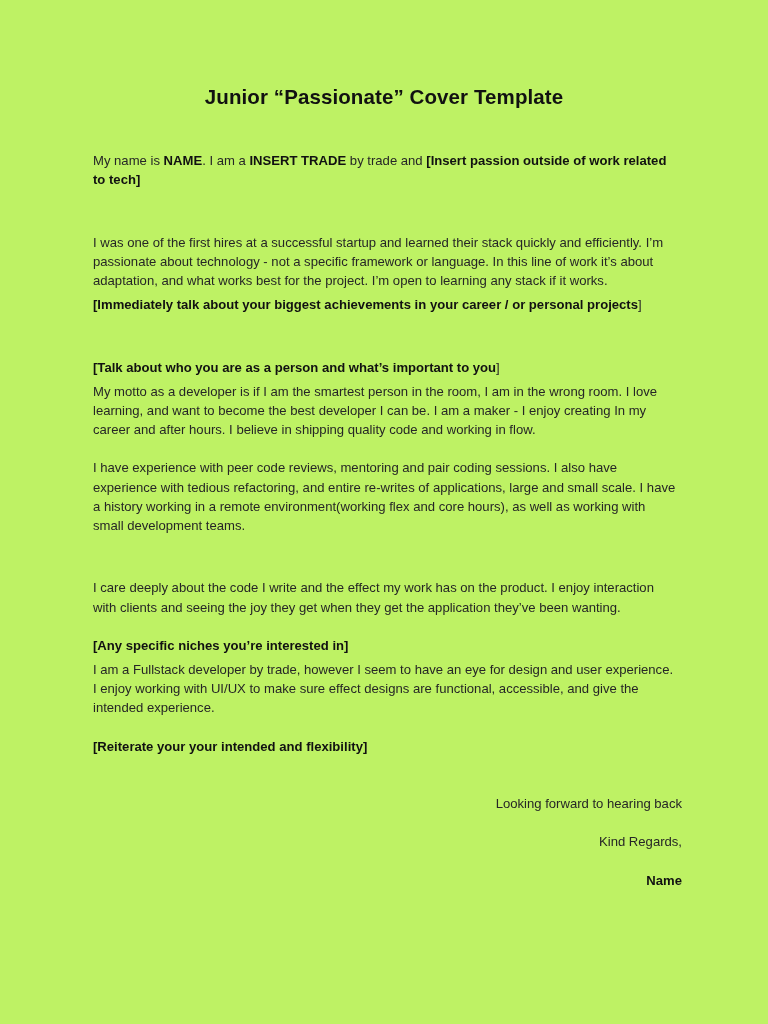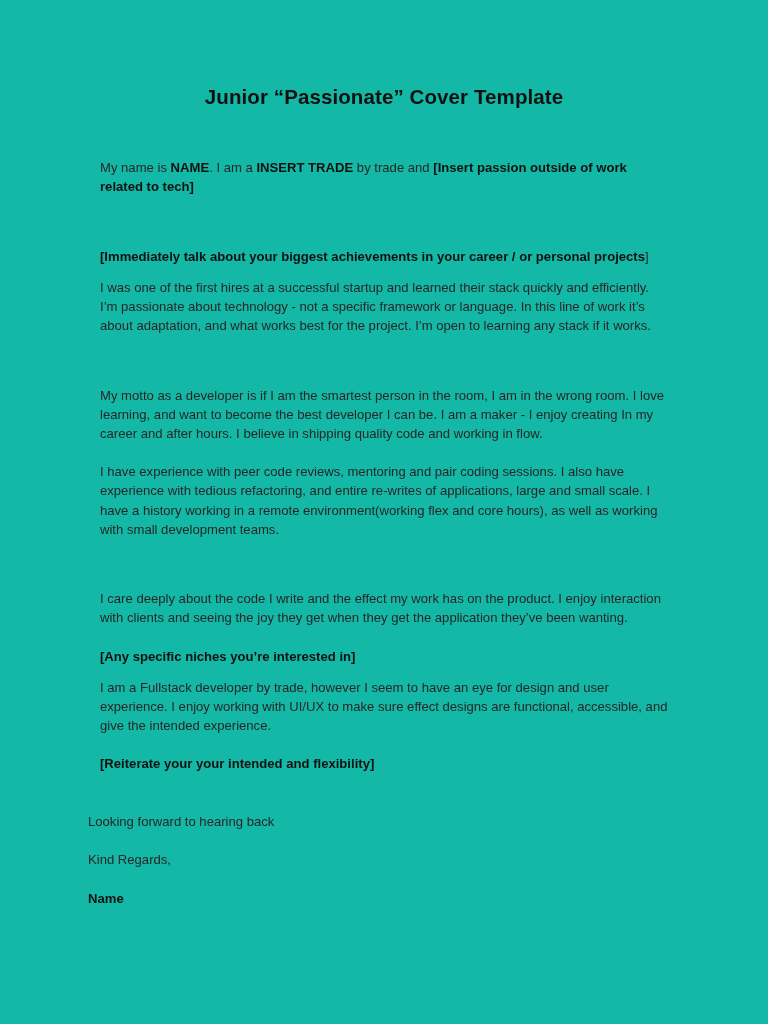--- a/index.html
+++ b/index.html
@@ -11,21 +11,21 @@
     width: 768px;
     height: 1024px;
     font-family: "Liberation Sans", sans-serif;
     color: #1a1a1a;
     overflow: hidden;
   }
   .page {
     position: relative;
     width: 768px;
     height: 1024px;
-    background: #14b8a6;
+    background: #bef264;
     box-sizing: border-box;
     padding: 0;
   }
   .doc-title {
     text-align: center;
     font-size: 20.5px;
     font-weight: bold;
     color: #111111;
     margin: 0;
     padding-top: 85px;
@@ -33,21 +33,21 @@
   }
   .body-area {
     margin-left: 88px;
     margin-right: 86px;
     padding-top: 37px;
   }
   .block {
     margin: 0 0 19px 0;
   }
   p.para {
-    margin: 12px;
+    margin: 5px;
     font-size: 13.1px;
     line-height: 19.2px;
     color: #262626;
     text-align: left;
   }
   .heading-line {
     font-weight: bold;
     color: #111111;
   }
   .lead {
@@ -59,20 +59,21 @@
     color: #111111;
   }
   .spacer-line {
     height: 19.2px;
   }
   .sig {
     font-size: 13.1px;
     line-height: 19.2px;
     color: #262626;
     margin: 0;
+    text-align: right;
   }
   .sig-name {
     font-weight: bold;
     color: #111111;
   }
 </style>
 </head>
 <body>
 
 <div class="page">
@@ -81,27 +82,28 @@
 
   <div class="body-area">
 
     <div class="block">
       <p class="para lead"><span>My name is </span><span class="b">NAME</span><span>.  I am a </span><span class="b">INSERT TRADE</span><span> by trade and </span><span class="b">[Insert passion outside of work related to tech]</span></p>
     </div>
 
     <div class="spacer-line"></div>
 
     <div class="block">
+      <p class="para">I was one of the first hires at a successful startup and learned their stack quickly and efficiently. I’m passionate about technology - not a specific framework or language. In this line of work it’s about adaptation, and what works best for the project. I’m open to learning any stack if it works.</p>
       <p class="para"><span class="heading-line">[Immediately talk about your biggest achievements in your career / or personal projects</span><span>]</span></p>
-      <p class="para">I was one of the first hires at a successful startup and learned their stack quickly and efficiently. I’m passionate about technology - not a specific framework or language. In this line of work it’s about adaptation, and what works best for the project. I’m open to learning any stack if it works.</p>
     </div>
 
     <div class="spacer-line"></div>
 
     <div class="block">
+      <p class="para"><span class="heading-line">[Talk about who you are as a person and what’s important to you</span><span>]</span></p>
       <p class="para">My motto as a developer is if I am the smartest person in the room, I am in the wrong room. I love learning, and want to become the best developer I can be. I am a maker - I enjoy creating In my career and after hours. I believe in shipping quality code and working in flow.</p>
     </div>
 
     <div class="block">
       <p class="para">I have experience with peer code reviews, mentoring and pair coding sessions. I also have experience with tedious refactoring, and entire re-writes of applications, large and small scale. I have a history working in a remote environment(working flex and core hours), as well as working with small development teams.</p>
     </div>
 
     <div class="spacer-line"></div>
 
     <div class="block">

